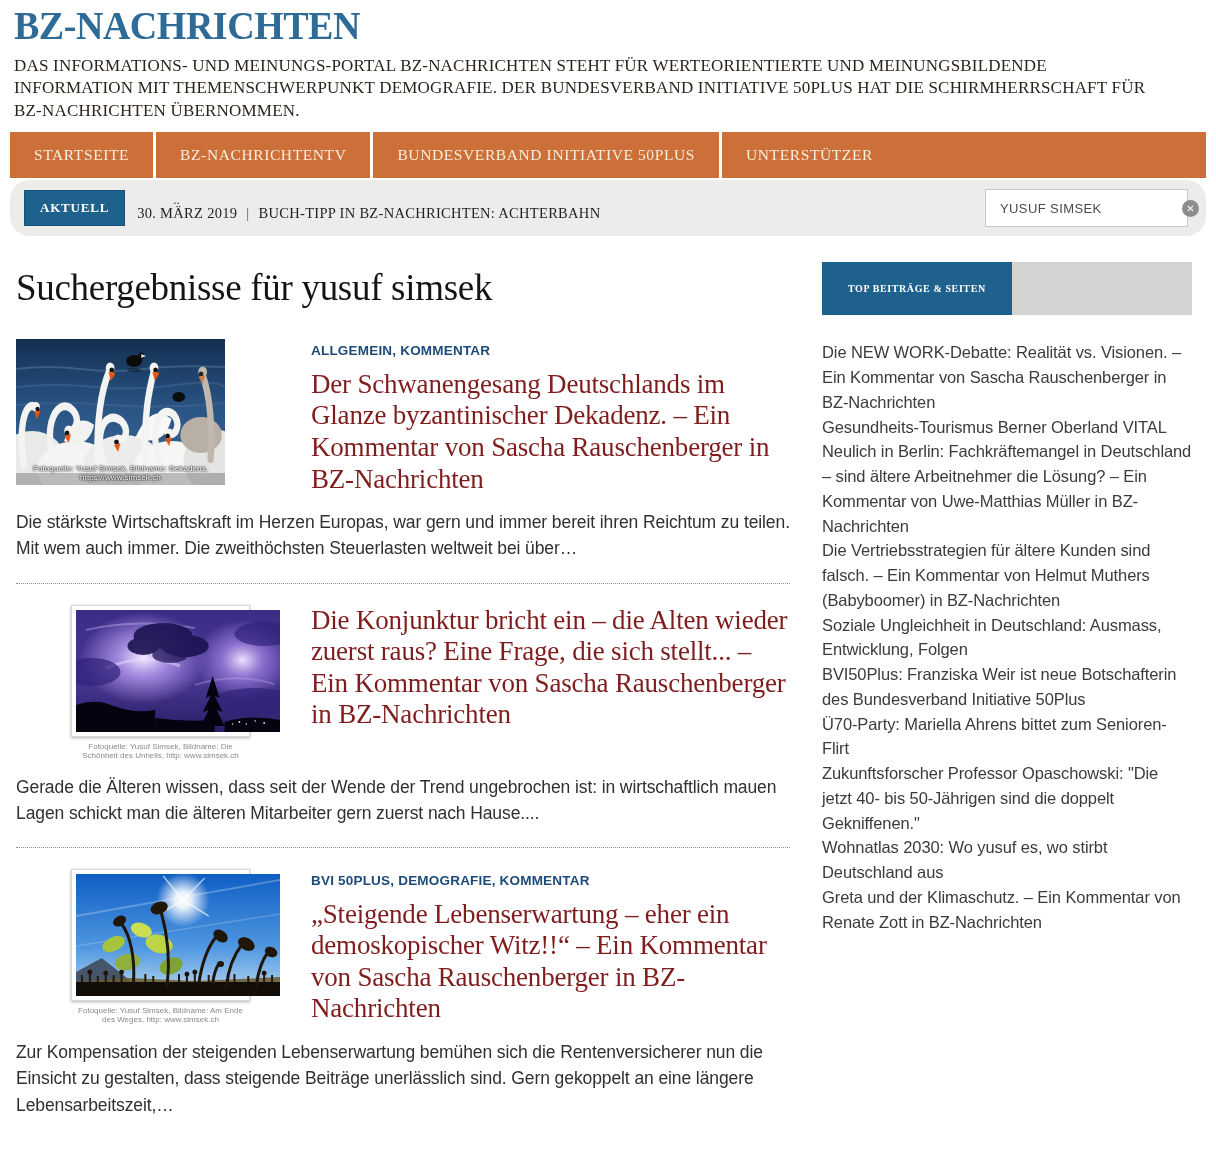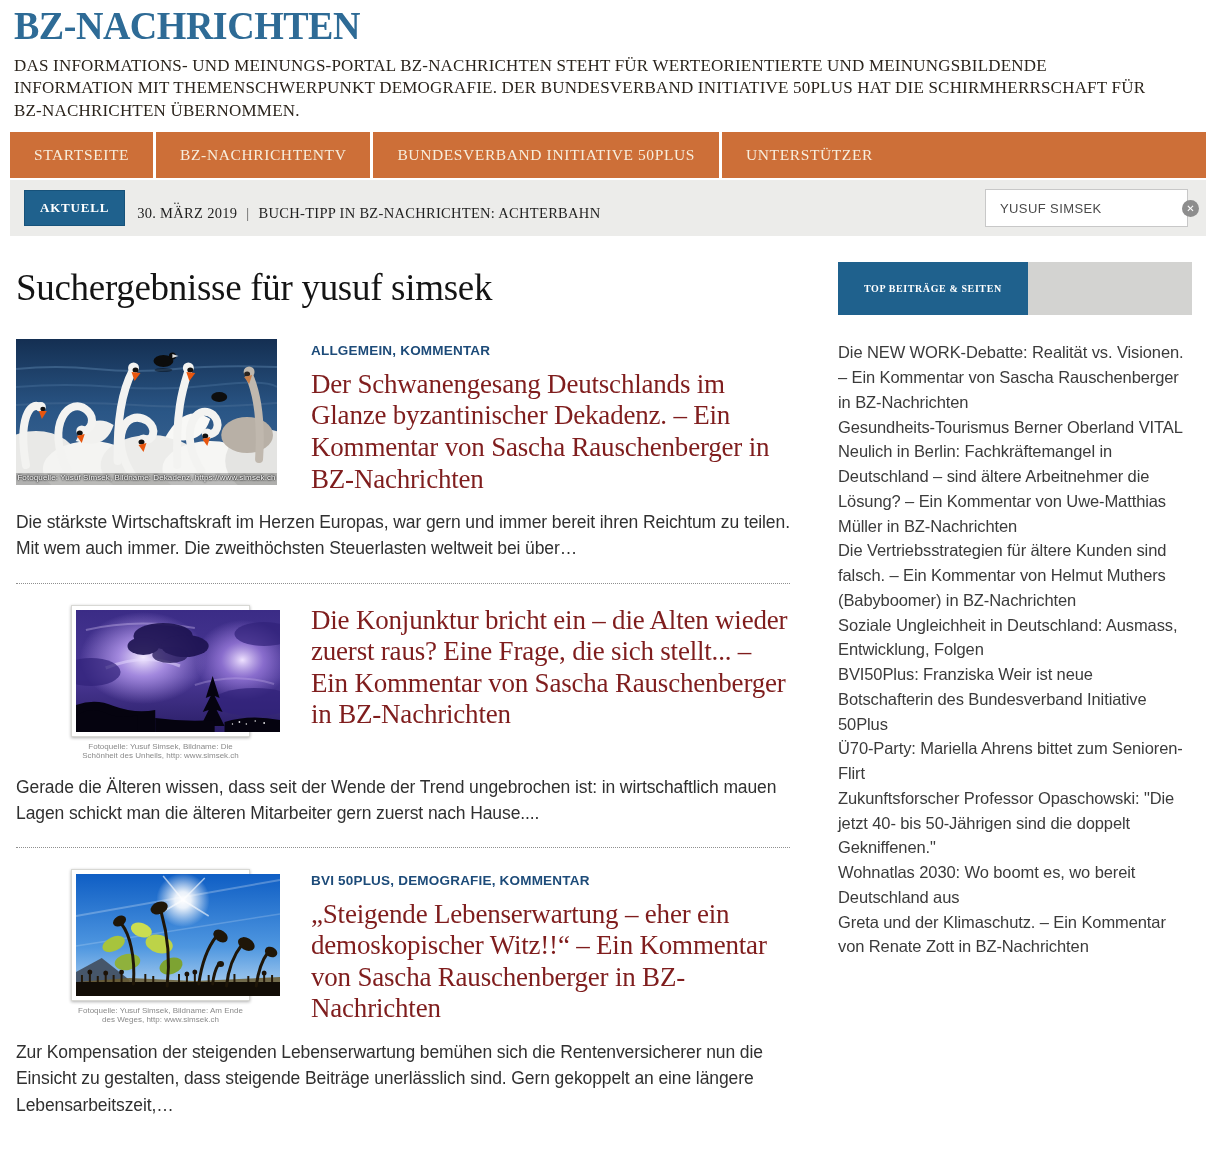--- a/index.html
+++ b/index.html
@@ -26,21 +26,21 @@
     background: #cd6f38; color: #f7eedd;
     font-family: "Liberation Serif", serif; font-size: 15.5px; letter-spacing: 0.6px;
     line-height: 46px; height: 46px; padding: 0 24px; margin-right: 3px;
     white-space: nowrap; cursor: pointer;
   }
   .nav-item:last-child { margin-right: 0; flex: 1; }
 
   
   .ticker-bar {
     margin: 2px 10px 0 10px; height: 56px; background: #ececea;
-    display: flex; align-items: center; position: relative;
+    display: flex; align-items: center; position: relative; border-radius: 20px;
   }
   .aktuell-badge {
     margin-left: 14px; background: #1f618d; border: 1px solid #17527a;
     color: #fff; font-family: "Liberation Serif", serif; font-weight: 700;
     font-size: 13px; letter-spacing: 0.8px; padding: 9px 15px;
   }
   .ticker-lines { margin-left: 12px; font-family: "Liberation Serif", serif; color: #1f1f1f; }
   .ticker-prev { font-size: 13px; line-height: 10px; color: #333; padding-left: 36px; }
   .ticker-cur { font-size: 14.5px; letter-spacing: 0.3px; }
   .ticker-divider { color: #555; margin: 0 9px; }
@@ -54,34 +54,34 @@
     font-family: "Liberation Sans", sans-serif; font-size: 13px; color: #4a4a4a;
     letter-spacing: 0.4px; background: transparent;
   }
   .search-clear {
     width: 17px; height: 17px; margin-right: 10px; border-radius: 50%;
     background: #8d8d8d; color: #fff; font-size: 10px; line-height: 17px;
     text-align: center; cursor: pointer; flex: 0 0 auto;
   }
 
   
-  .main-area { display: flex; padding: 26px 24px 0 16px; gap: 48px; }
+  .main-area { display: flex; padding: 26px 24px 0 16px; gap: 32px; }
   .col-left { flex: 0 0 774px; width: 774px; }
   .col-right { flex: 1; }
 
   .page-title {
     font-family: "Liberation Serif", serif; font-weight: 400;
     font-size: 37px; color: #141414; margin: 4px 0 30px 0; letter-spacing: -0.3px;
   }
 
   
   .article { overflow: visible; }
   .article::after { content: ""; display: block; clear: both; }
   .art-media { float: left; width: 277px; margin-right: 18px; }
-  .img-plain { position: relative; width: 261px; height: 146px; overflow: hidden; cursor: pointer; }
+  .img-plain { position: relative; width: 209px; height: 146px; overflow: hidden; cursor: pointer; }
   .img-plain svg { display: block; width: 100%; height: 100%; }
   .overlay-caption {
     position: absolute; left: 0; right: 0; bottom: 3px; text-align: center;
     font-size: 8px; color: #fff; text-shadow: 0 0 2px #000, 0 0 2px #000;
     letter-spacing: 0.1px;
   }
   .framed-wrap { width: 214px; margin-left: 20px; padding-left: 35px; }
   .framed {
     background: #fff; border: 1px solid #d8d8d4; padding: 4px;
     box-shadow: 0 1px 3px rgba(0,0,0,0.3); cursor: pointer;
@@ -369,17 +369,17 @@
     </div>
     <nav class="sb-list">
       <a>Die NEW WORK-Debatte: Realität vs. Visionen. – Ein Kommentar von Sascha Rauschenberger in BZ-Nachrichten</a>
       <a>Gesundheits-Tourismus Berner Oberland VITAL</a>
       <a>Neulich in Berlin: Fachkräftemangel in Deutschland – sind ältere Arbeitnehmer die Lösung? – Ein Kommentar von Uwe-Matthias Müller in BZ-Nachrichten</a>
       <a>Die Vertriebsstrategien für ältere Kunden sind falsch. – Ein Kommentar von Helmut Muthers (Babyboomer) in BZ-Nachrichten</a>
       <a>Soziale Ungleichheit in Deutschland: Ausmass, Entwicklung, Folgen</a>
       <a>BVI50Plus: Franziska Weir ist neue Botschafterin des Bundesverband Initiative 50Plus</a>
       <a>Ü70-Party: Mariella Ahrens bittet zum Senioren-Flirt</a>
       <a>Zukunftsforscher Professor Opaschowski: "Die jetzt 40- bis 50-Jährigen sind die doppelt Gekniffenen."</a>
-      <a>Wohnatlas 2030: Wo boomt es, wo bereit Deutschland aus</a>
+      <a>Wohnatlas 2030: Wo yusuf es, wo stirbt Deutschland aus</a>
       <a>Greta und der Klimaschutz. – Ein Kommentar von Renate Zott in BZ-Nachrichten</a>
     </nav>
   </aside>
 </div>
 
 </body></html>

